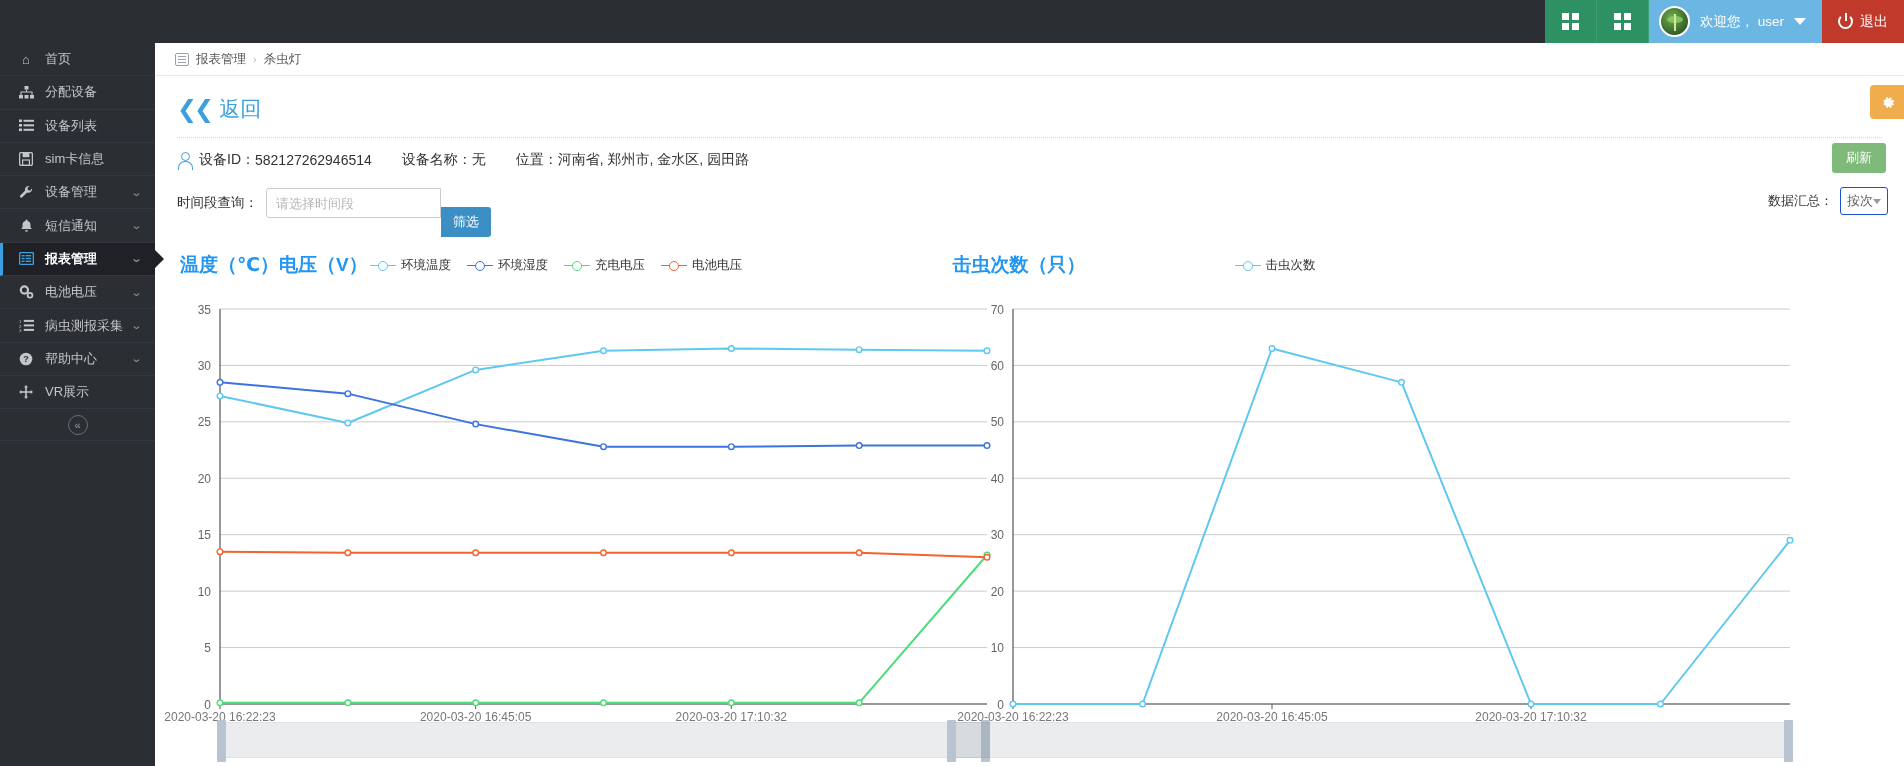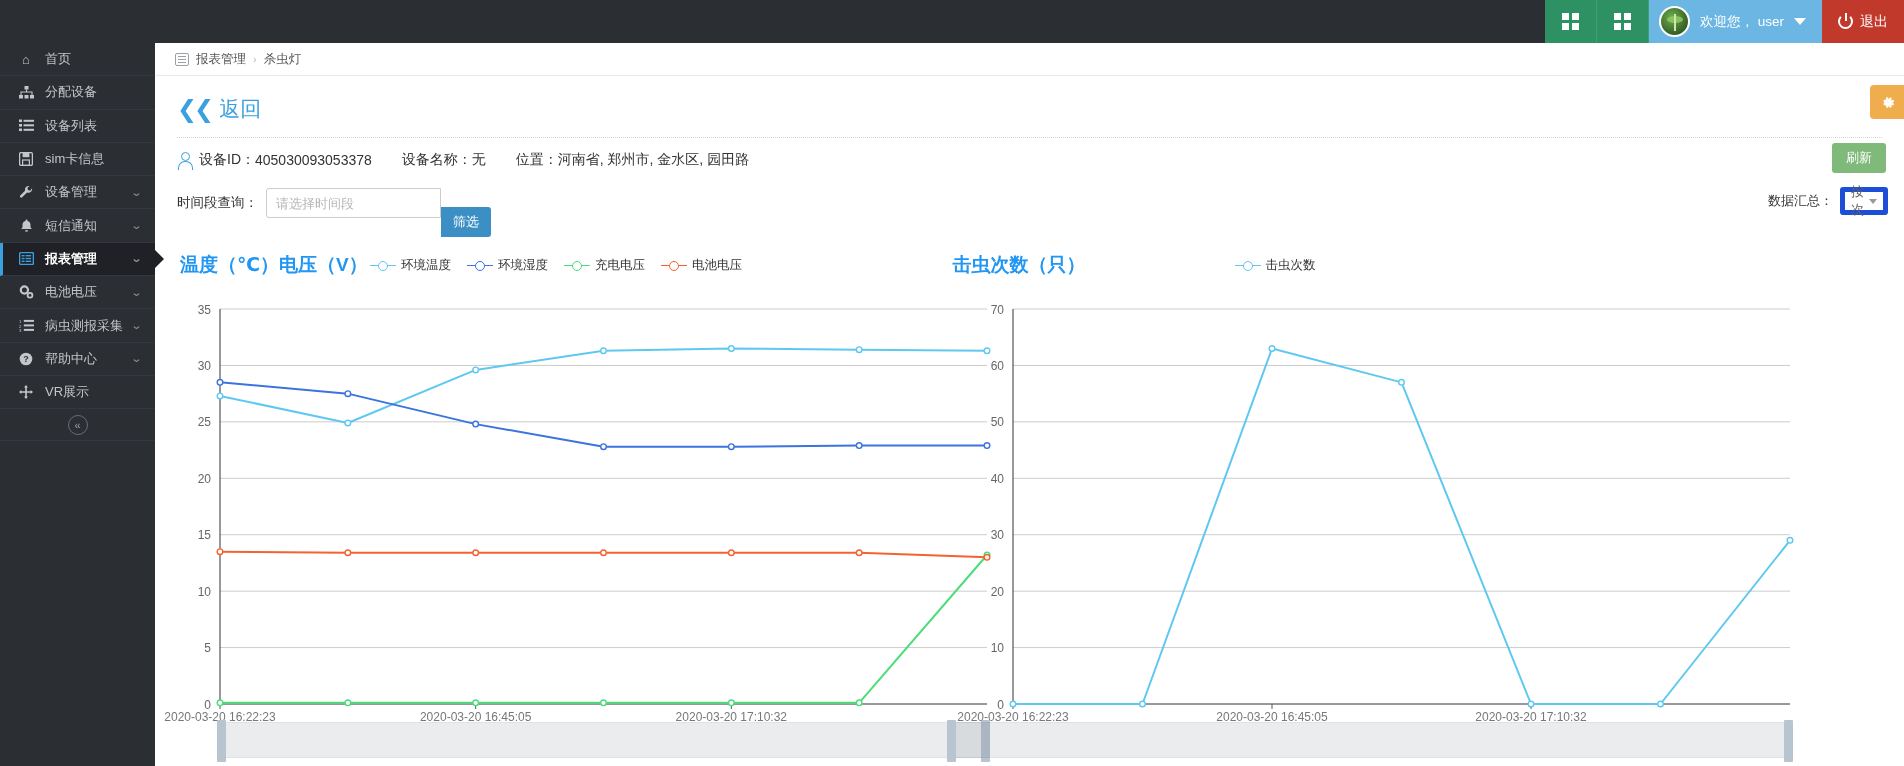--- a/index.html
+++ b/index.html
@@ -204,21 +204,21 @@
     border-radius: 0 3px 3px 0;
     font-family: "Liberation Sans", sans-serif;
     margin-top: 38px;
   }
   #summary-wrap {
     position: absolute; right: 16px; top: 0;
     display: flex; align-items: center; gap: 7px;
   }
   #summary-label { font-size: 13px; color: #333; }
   #summary-select {
-    width: 48px; height: 28px; border: 5px solid #1d4ed8; border-radius: 3px;
+    width: 48px; height: 28px; border: 1px solid #1d4ed8; border-radius: 3px;
     display: flex; align-items: center; justify-content: space-between;
     padding: 0 6px; font-size: 13px; color: #606060; cursor: pointer;
     background: #fff;
   }
   .sel-caret {
     width: 0; height: 0; border-left: 4.5px solid transparent;
     border-right: 4.5px solid transparent; border-top: 5.5px solid #999;
   }
 
   
@@ -448,21 +448,21 @@
         <path d="M8.5 5.4a3.1 3.1 0 1 0 0 6.2 3.1 3.1 0 0 0 0-6.2zm0 4.6a1.5 1.5 0 1 1 0-3 1.5 1.5 0 0 1 0 3z" fill="#fff"></path>
         <path d="M15.2 9.8l-1.3-.5a5.6 5.6 0 0 0 0-1.1l1.3-.5-.8-2-1.3.5a5.5 5.5 0 0 0-.8-.8l.5-1.3-2-.8-.5 1.3a5.6 5.6 0 0 0-1.1 0L8.7 3l-2 .8.5 1.3c-.3.2-.6.5-.8.8l-1.3-.5-.8 2 1.3.5a5.6 5.6 0 0 0 0 1.1l-1.3.5.8 2 1.3-.5c.2.3.5.6.8.8l-.5 1.3 2 .8.5-1.3a5.6 5.6 0 0 0 1.1 0l.5 1.3 2-.8-.5-1.3c.3-.2.6-.5.8-.8l1.3.5z" fill="#fff" opacity="0.92"></path>
       </svg>
   </div>
 
   <div id="dotted-sep"></div>
 
   <div id="device-row">
     <span class="user-glyph"></span>
     <span class="dv-label">设备ID：</span>
-    <span class="dv-value">405030093053378</span>
+    <span class="dv-value">582127262946514</span>
     <span class="dv-label">设备名称：</span>
     <span class="dv-value">无</span>
     <span class="dv-label">位置：</span>
     <span class="dv-value">河南省, 郑州市, 金水区, 园田路</span>
   </div>
 
   <div id="refresh-btn">刷新</div>
 
   <div id="filter-row">
     <span id="filter-label">时间段查询：</span>

